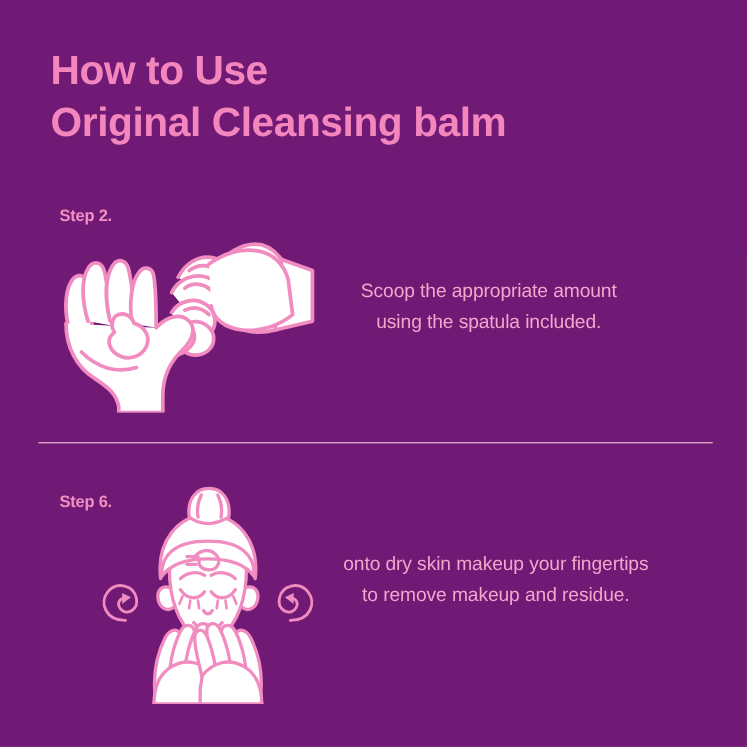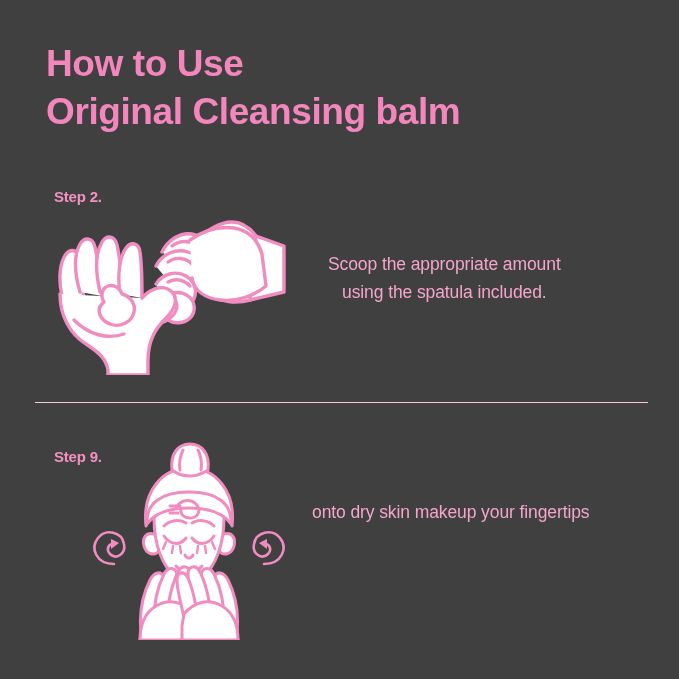--- a/index.html
+++ b/index.html
@@ -12,21 +12,21 @@
     overflow: hidden;
     background: #fcdfea;
     font-family: "Liberation Sans", sans-serif;
     -webkit-font-smoothing: antialiased;
   }
 
   .page {
     position: relative;
     width: 679px;
     height: 679px;
-    background: #404040;
+    background: #701a75;
     box-sizing: border-box;
   }
 
   
   .heading {
     position: absolute;
     left: 46px;
     top: 40px;
     width: 600px;
   }
@@ -198,21 +198,21 @@
     <div class="step-text">
       <div>Scoop the appropriate amount</div>
       <div>using the spatula included.</div>
     </div>
   </div>
 
   <div class="divider"></div>
 
   <div class="step step-2">
 
-    <div class="step-label">Step 9.</div>
+    <div class="step-label">Step 6.</div>
 
     <div class="step-art">
       <svg width="210" height="200" viewBox="0 0 210 200" xmlns="http://www.w3.org/2000/svg" stroke="#f08cc0" stroke-width="3" stroke-linecap="round" stroke-linejoin="round">
 
         <g stroke-width="2.6">
           <path class="no-fill" d="M30 124
                    C12 124, 6 108, 14 98
                    C22 88, 38 92, 40 104
                    C42 114, 32 120, 26 114
                    C22 110, 24 104, 29 104"></path>
@@ -321,16 +321,17 @@
                    C114 172, 110 152, 104 138
                    C100 130, 93 132, 93 140
                    C93 152, 98 166, 100 178"></path>
           <path class="fill-white" d="M154 200 C154 184, 148 172, 138 166 C124 158, 110 162, 100 174 L98 186 L98 200 Z"></path>
         </g>
       </svg>
     </div>
 
     <div class="step-text">
       <div>onto dry skin makeup your fingertips</div>
+      <div>to remove makeup and residue.</div>
     </div>
   </div>
 
 </div>
 
 </body></html>

